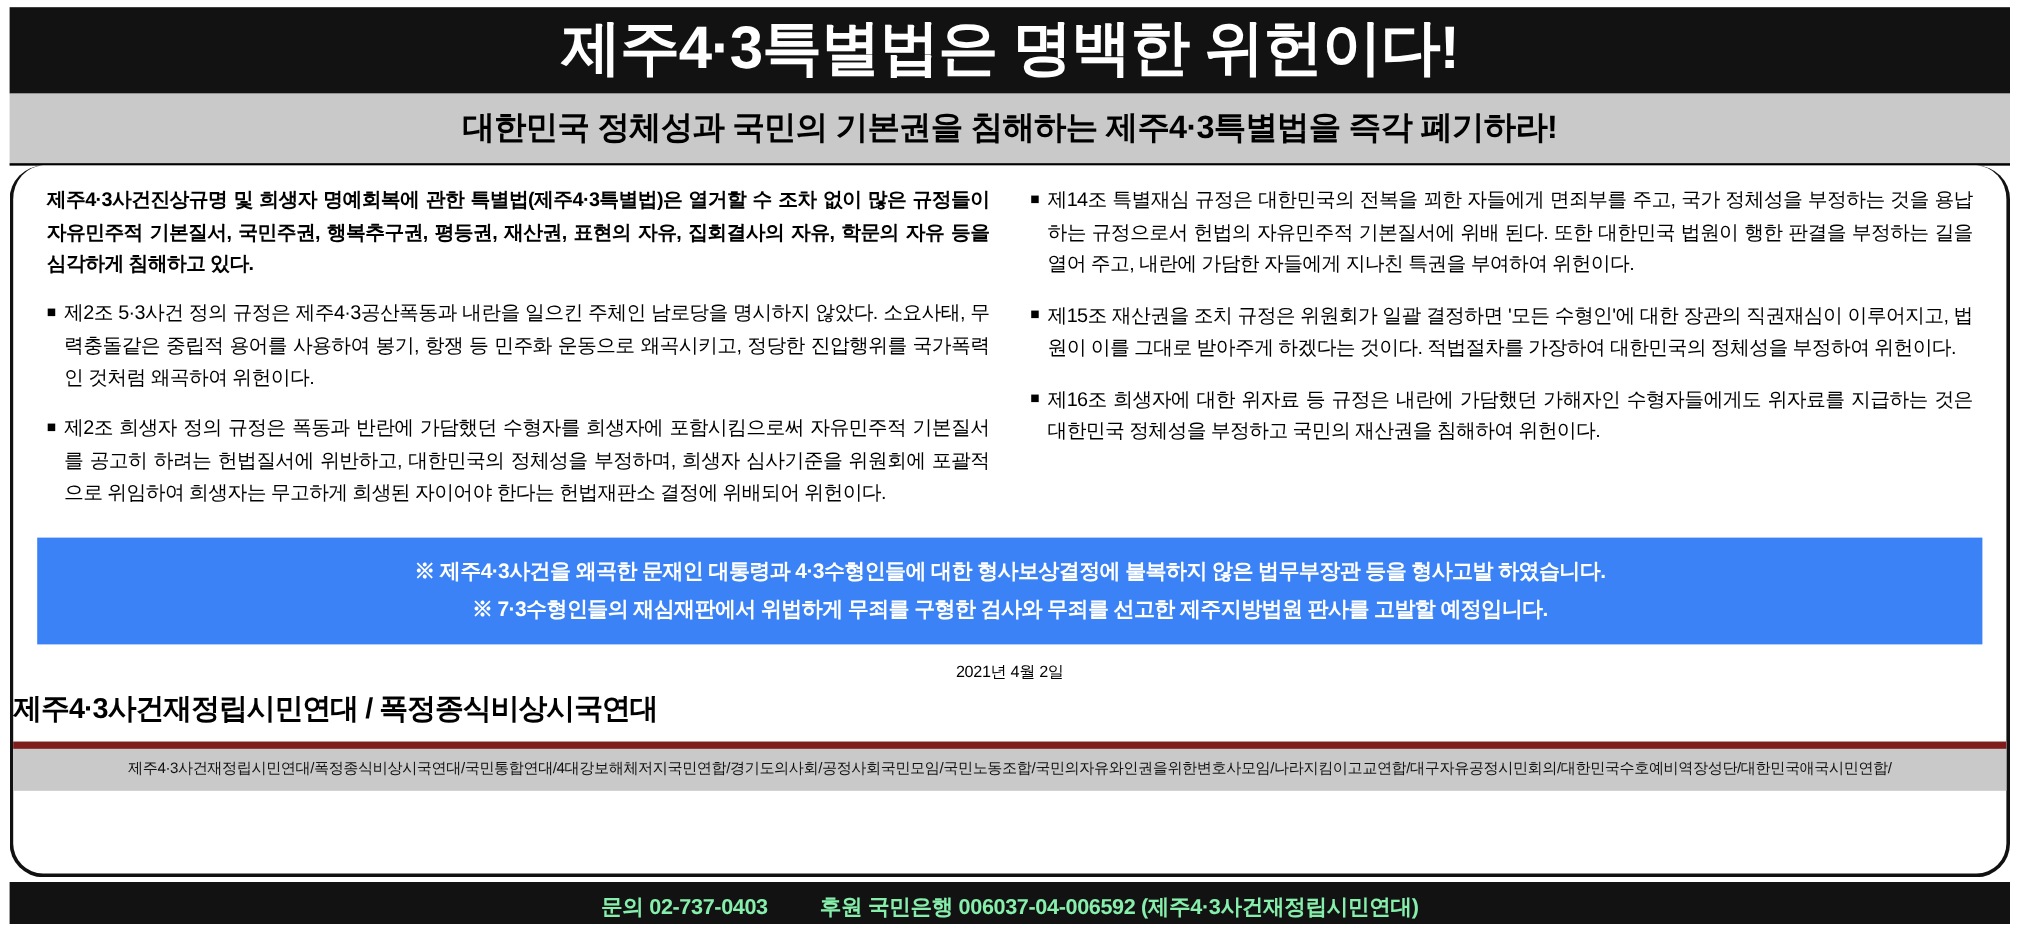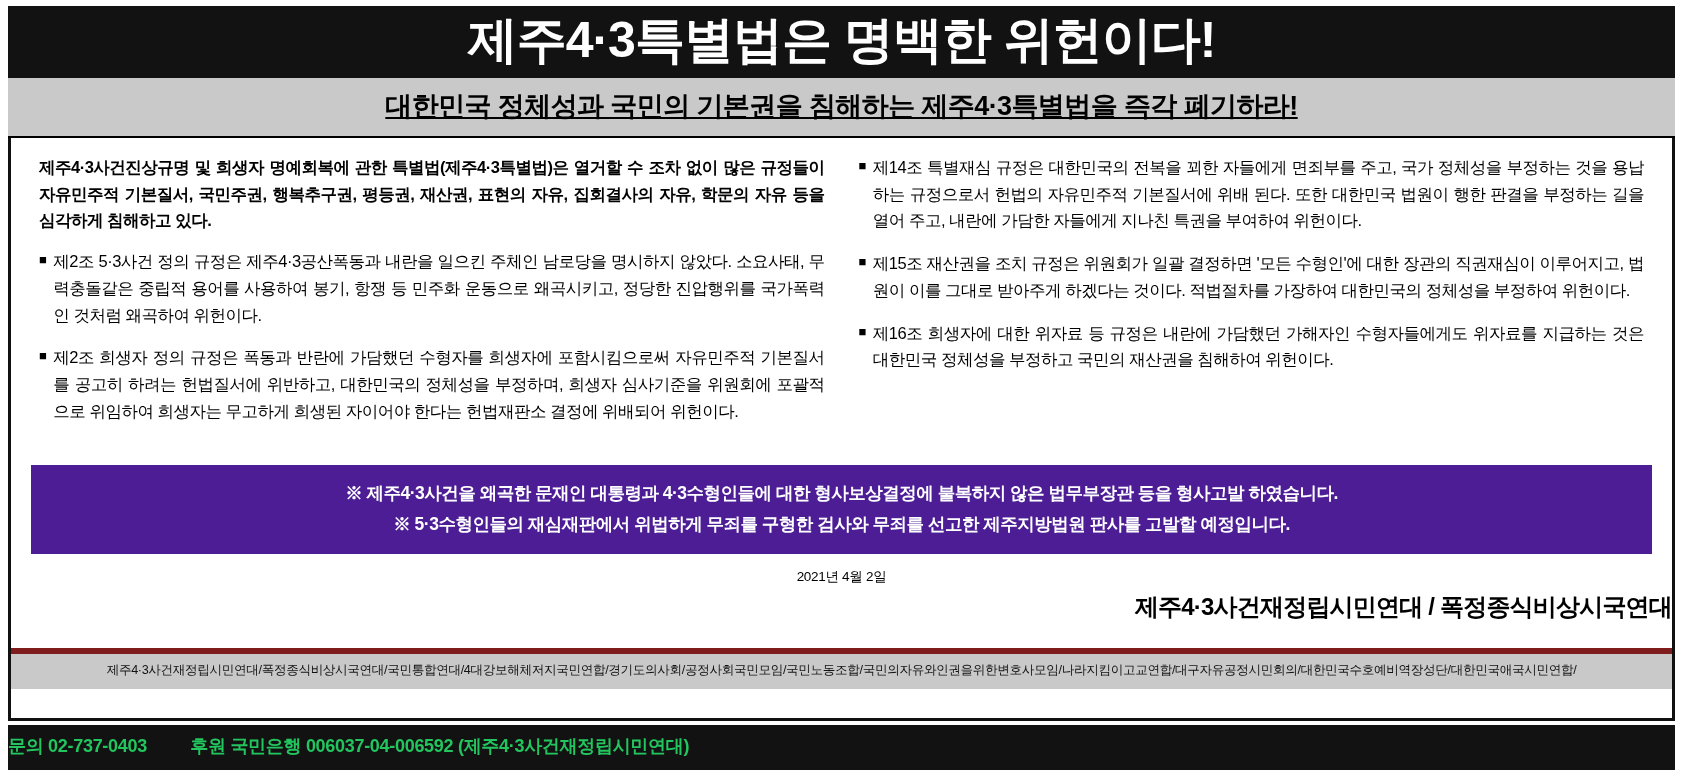--- a/index.html
+++ b/index.html
@@ -33,32 +33,32 @@
   }
   .subheadline {
     background: #c9c9c9;
     color: #000000;
     text-align: center;
     font-weight: bold;
     font-size: 27px;
     letter-spacing: -0.6px;
     padding: 10px 0 12px 0;
     border-bottom: 2px solid #000;
-    text-decoration: underline;
   }
   
   .body-wrap {
     border-left: 3px solid #111;
     border-right: 3px solid #111;
     border-bottom: 3px solid #111;
     background: #fff;
     flex: 1 1 auto;
     display: flex;
     flex-direction: column;
     padding: 0;
+    border-radius: 28px;
   }
   .columns {
     display: flex;
     gap: 34px;
     padding: 16px 28px 4px 28px;
   }
   .col { width: 50%; }
   .lead {
     font-weight: bold;
     font-size: 16.5px;
@@ -79,65 +79,66 @@
     flex: 0 0 auto;
     font-size: 13px;
     line-height: 1.9;
   }
   .item .txt {
     flex: 1 1 auto;
     text-align: justify;
   }
   
   .notice {
-    background: #4c1d95;
+    background: #3b82f6;
     color: #ffffff;
-    margin: 21px 20px 14px 20px;
+    margin: 4px 20px 14px 20px;
     padding: 13px 10px 15px 10px;
     text-align: center;
     font-weight: bold;
     font-size: 17.5px;
     line-height: 1.72;
     letter-spacing: -0.5px;
   }
   .notice div { white-space: nowrap; }
   
   .date {
     text-align: center;
     font-size: 13.5px;
     letter-spacing: -0.3px;
     margin-bottom: 5px;
   }
   .org {
-    text-align: right;
+    text-align: left;
     font-weight: bold;
     font-size: 24px;
     letter-spacing: -0.8px;
-    margin-bottom: 25px;
+    margin-bottom: 12px;
   }
   
   .signatories {
     background: #c9c9c9;
     color: #111;
     font-size: 12.6px;
     line-height: 1.58;
     letter-spacing: -0.35px;
     text-align: center;
     padding: 7px 14px 8px 14px;
     border-top: 6px solid #7f1d1d;
   }
   .signatories div { white-space: nowrap; }
   
   .footer {
     background: #121212;
-    color: #22c55e;
+    color: #86efac;
+    text-align: center;
     font-weight: bold;
     font-size: 18px;
     letter-spacing: -0.3px;
-    padding: 9px 0 12px 0;
+    padding: 9px 0 2px 0;
     margin-top: 4px;
   }
   .footer .gap { display: inline-block; width: 34px; }
 </style>
 </head>
 <body>
 
 <div class="poster">
 
   <div class="headline">제주4·3특별법은 명백한 위헌이다!</div>
@@ -176,21 +177,21 @@
         <div class="item">
           <span class="bullet">■</span>
           <span class="txt">제16조 희생자에 대한 위자료 등 규정은 내란에 가담했던 가해자인 수형자들에게도 위자료를 지급하는 것은 대한민국 정체성을 부정하고 국민의 재산권을 침해하여 위헌이다.</span>
         </div>
       </div>
 
     </div>
 
     <div class="notice">
       <div>※ 제주4·3사건을 왜곡한 문재인 대통령과 4·3수형인들에 대한 형사보상결정에 불복하지 않은 법무부장관 등을 형사고발 하였습니다.</div>
-      <div>※ 5·3수형인들의 재심재판에서 위법하게 무죄를 구형한 검사와 무죄를 선고한 제주지방법원 판사를 고발할 예정입니다.</div>
+      <div>※ 7·3수형인들의 재심재판에서 위법하게 무죄를 구형한 검사와 무죄를 선고한 제주지방법원 판사를 고발할 예정입니다.</div>
     </div>
 
     <div class="date">2021년 4월 2일</div>
     <div class="org">제주4·3사건재정립시민연대 / 폭정종식비상시국연대</div>
 
     <div class="signatories">
       <div>제주4·3사건재정립시민연대/폭정종식비상시국연대/국민통합연대/4대강보해체저지국민연합/경기도의사회/공정사회국민모임/국민노동조합/국민의자유와인권을위한변호사모임/나라지킴이고교연합/대구자유공정시민회의/대한민국수호예비역장성단/대한민국애국시민연합/</div>
     </div>
 
   </div>

